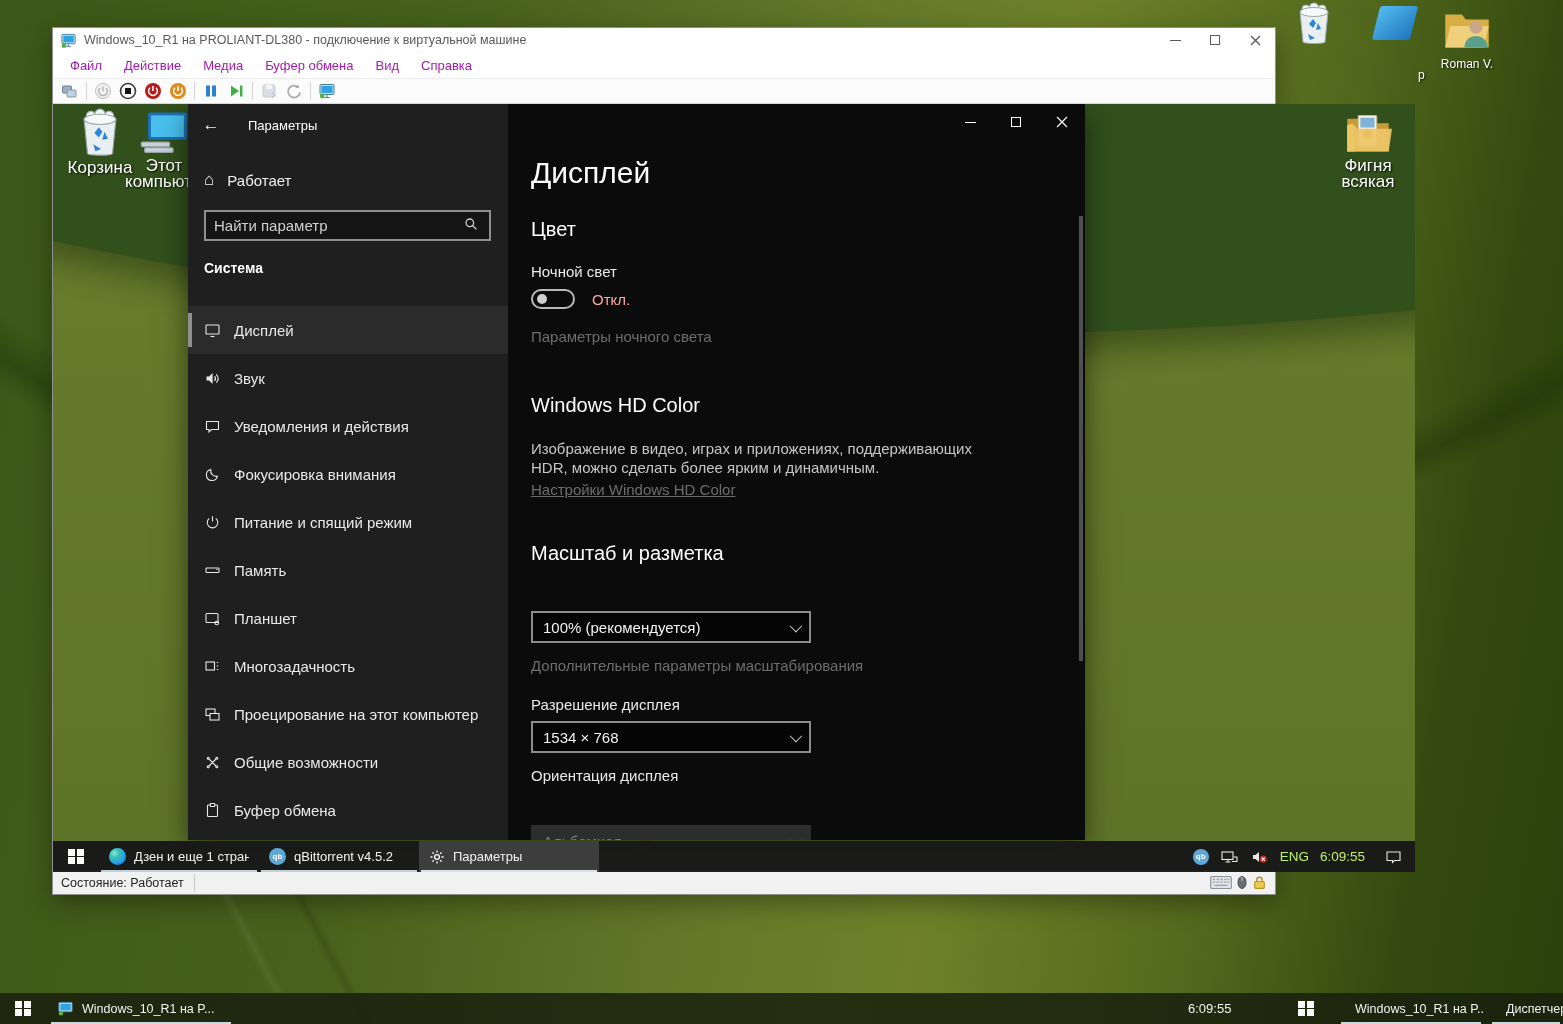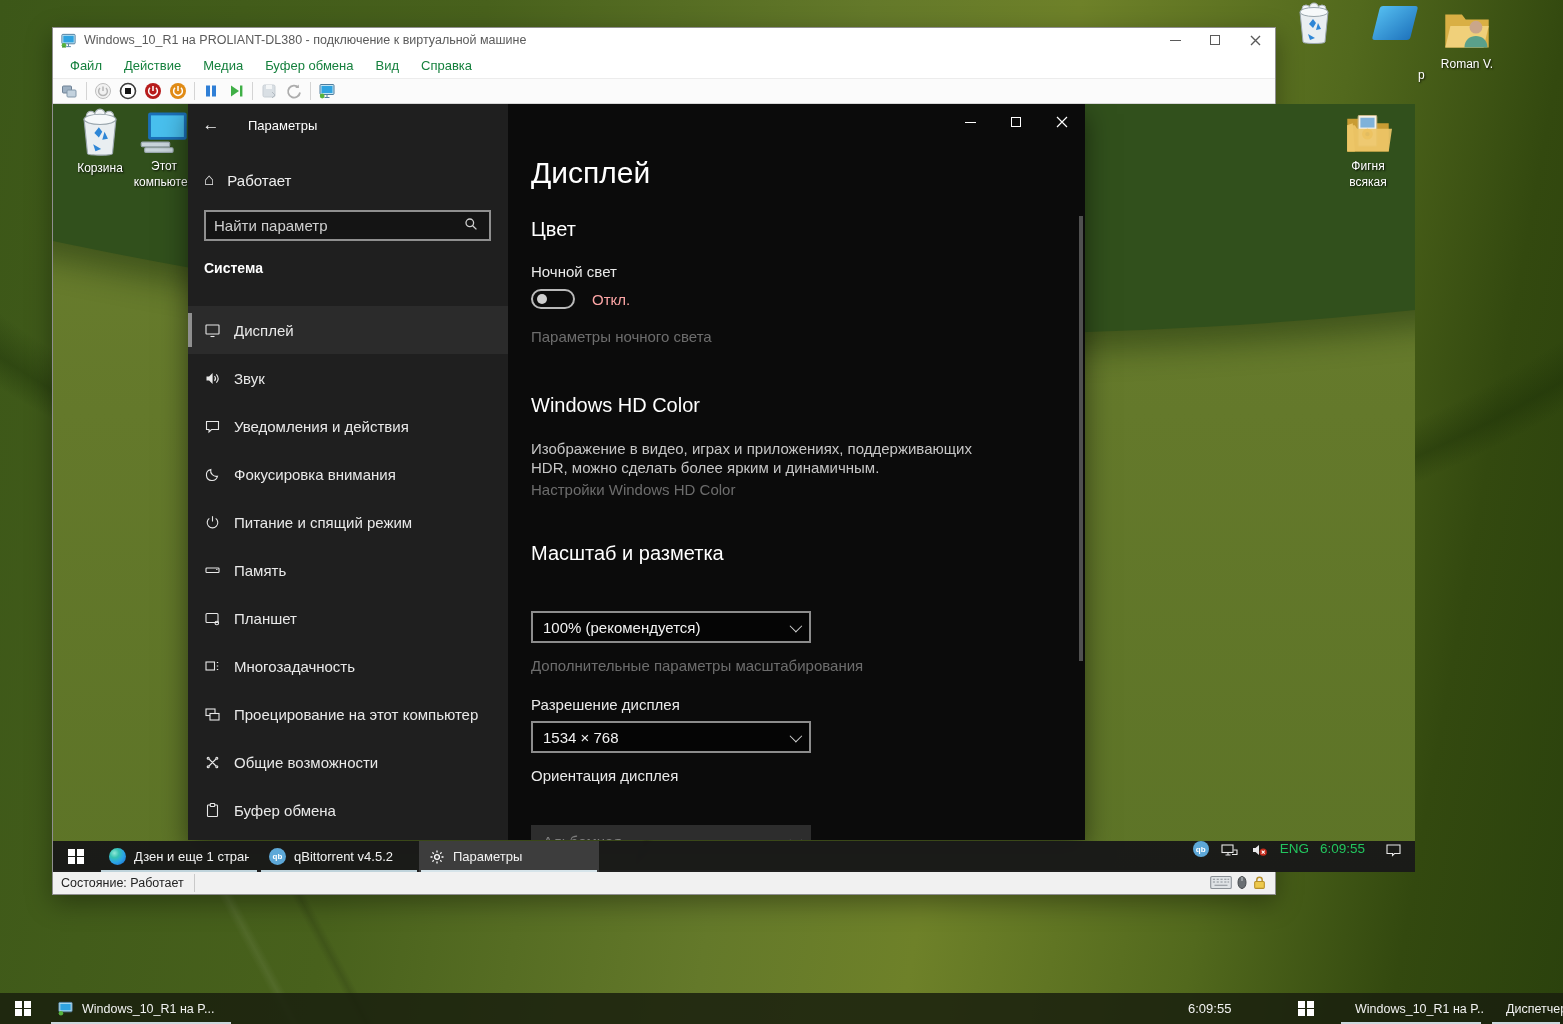--- a/index.html
+++ b/index.html
@@ -19,56 +19,56 @@
 
   
   .vm-window { position:absolute; left:52px; top:27px; width:1224px; height:868px; z-index:5;
     background:#fff; border:1px solid #8f8f8f; box-shadow: 0 8px 24px rgba(0,0,0,.35); }
   .titlebar { height:24px; background:#fff; display:flex; align-items:center; padding-left:7px; }
   .titlebar .t-ico { width:17px; height:17px; margin-right:7px; flex:none; }
   .titlebar .t-text { font-size:12.5px; color:#5a5a5a; white-space:nowrap; }
   .cap-btns { margin-left:auto; display:flex; }
   .cap-btn { width:40px; height:22px; display:flex; align-items:center; justify-content:center; }
   .menubar { height:26px; display:flex; align-items:center; padding-left:6px; background:#fff; }
-  .menu-item { font-size:13px; color:#15803d; padding:4px 11px; }
+  .menu-item { font-size:13px; color:#a21caf; padding:4px 11px; }
   .toolbar { height:26px; display:flex; align-items:center; gap:7px; padding-left:8px;
     background:#fbfbfb; border-top:1px solid #ececec; border-bottom:1px solid #d8d8d8; }
   .tb-sep { width:1px; height:18px; background:#d4d4d4; }
   .tb-ico { width:18px; height:18px; flex:none; }
   .statusbar { position:absolute; left:0; bottom:0; width:100%; height:24px; background:#f1f1f1;
     border-top:1px solid #d0d0d0; display:flex; align-items:center; font-size:12.5px; color:#222; }
   .status-text { padding:0 10px 0 8px; border-right:1px solid #c9c9c9; height:18px; display:flex; align-items:center; }
   .status-icons { margin-left:auto; display:flex; align-items:center; gap:5px; padding-right:8px; }
 
   
   .vm-screen { position:absolute; left:0; top:76px; width:1362px; height:768px; overflow:hidden;
     background: linear-gradient(to bottom, #6a7e2e 0%, #64792b 40%, #5d7427 100%); }
   .vmw-light-arc { position:absolute; left:-900px; top:-2850px; width:5200px; height:3000px; border-radius:50%;
     background:#7b8d36; }
   .vmw-dark-arc { position:absolute; left:-1700px; top:-2780px; width:5200px; height:3010px; border-radius:50%;
     background:#31501c; box-shadow: 0 18px 30px rgba(20,40,8,.45); }
   .vmw-fold { position:absolute; left:0; top:300px; width:1362px; height:460px;
     background: linear-gradient(113deg, transparent 49.7%, rgba(0,0,0,.14) 50%, transparent 50.5%); }
 
-  .v-icon { position:absolute; width:78px; text-align:center; color:#fff; font-size:12px; line-height:16px;
+  .v-icon { position:absolute; width:78px; text-align:center; color:#fff; font-size:17px; line-height:16px;
     text-shadow:1px 1px 2px rgba(0,0,0,.85); z-index:2; }
   .v-icon svg { display:block; margin:0 auto 2px; }
 
   
   .vm-taskbar { position:absolute; left:0; bottom:0; width:100%; height:31px; background:rgba(24,24,24,.96);
     display:flex; align-items:stretch; z-index:20; }
   .start-btn { width:46px; display:flex; align-items:center; justify-content:center; }
   .win-logo { display:grid; grid-template-columns:7px 7px; grid-template-rows:7px 7px; gap:1.5px; }
   .win-logo i { background:#fff; }
   .task-item { position:relative; display:flex; align-items:center; gap:8px; padding:0 10px; width:160px; color:#f2f2f2; font-size:13px; }
   .task-item .lbl { white-space:nowrap; overflow:hidden; }
   .task-item .underline { position:absolute; left:2px; right:2px; bottom:0; height:2px; background:#bfd3db; }
   .task-item.active { background:#3d3d3d; width:180px; }
   .task-item.active .underline { background:#d6e4ea; }
-  .vm-tray { margin-left:auto; display:flex; align-items:flex-start; gap:11px; padding-right:12px; color:#22c55e; font-size:13.5px; }
+  .vm-tray { margin-left:auto; display:flex; align-items:center; gap:11px; padding-right:12px; color:#bef264; font-size:13.5px; }
   .circle-ico { width:17px; height:17px; border-radius:50%; flex:none; position:relative; }
   .edge-ico { background: radial-gradient(circle at 32% 30%, #8fe8d8 0%, #37c3b3 28%, #2aa3e8 58%, #1c5fc2 100%); }
   .qb-ico { background:#5da8d8; }
   .qb-ico::after { content:"qb"; position:absolute; inset:0; display:flex; align-items:center; justify-content:center;
     color:#fff; font-size:8px; font-weight:bold; }
 
   
   .settings { position:absolute; left:135px; top:0; width:897px; height:736px; z-index:10; display:flex;
     box-shadow: 0 10px 26px rgba(0,0,0,.5); }
   .sidebar { position:relative; width:320px; background:#1f1f1f; flex:none; }
@@ -405,21 +405,21 @@
           <div class="blk toggle-row">
             <div class="toggle">
                 <span class="knob"></span>
               </div>
             <span class="toggle-state">Откл.</span>
           </div>
           <div class="blk dim" style="top:224px;">Параметры ночного света</div>
 
           <div class="blk h2" style="top:290px;">Windows HD Color</div>
           <div class="blk body-txt" style="top:335px;">Изображение в видео, играх и приложениях, поддерживающих HDR, можно сделать более ярким и динамичным.</div>
-          <div class="blk dim" style="top:377px;">Настройки Windows HD Color</div>
+          <div class="blk dim" style="top:377px;text-decoration:underline;">Настройки Windows HD Color</div>
 
           <div class="blk h2" style="top:438px;">Масштаб и разметка</div>
           <div class="dropdown" style="top:507px;">
             <span>100% (рекомендуется)</span>
             <span class="chev"></span>
           </div>
           <div class="blk dim" style="top:553px;">Дополнительные параметры масштабирования</div>
 
           <div class="blk lab" style="top:592px;">Разрешение дисплея</div>
           <div class="dropdown" style="top:617px;">

